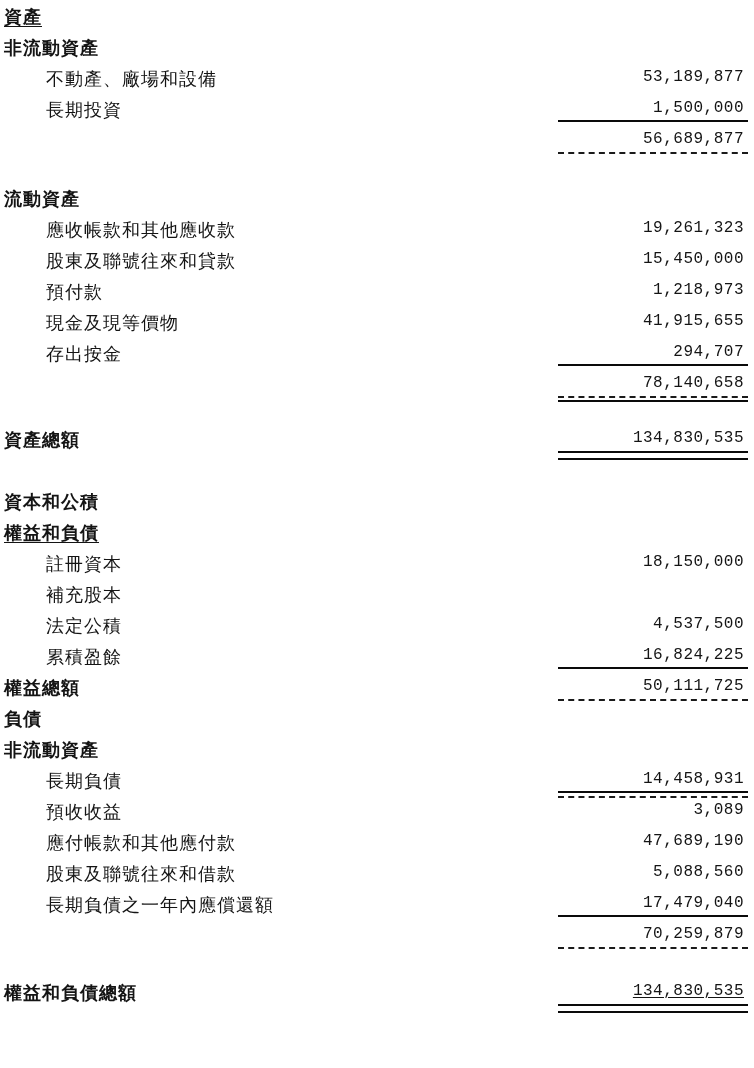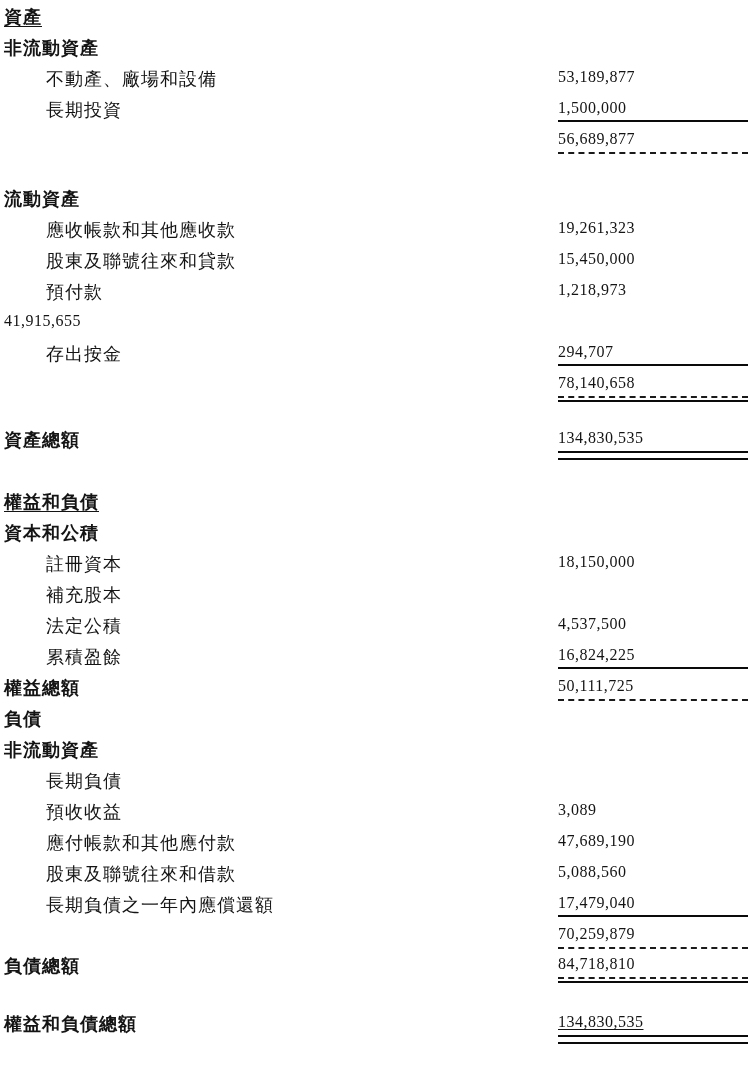--- a/index.html
+++ b/index.html
@@ -14,23 +14,23 @@
   .row.kind-subtotal{min-height:30px;}
   .label{
     flex:1 1 auto;font-size:18px;line-height:1.3;
     letter-spacing:1px;white-space:nowrap;
   }
   .label.indent{padding-left:42px;}
   .label.bold{font-weight:bold;}
   .label.u{text-decoration:underline;text-underline-offset:3px;}
   .valcol{flex:0 0 190px;width:190px;}
   .val{
-    font-size:16px;line-height:1.25;
+    font-size:16px;line-height:1.25;text-align:right;
     padding-right:4px;letter-spacing:0.5px;
-    font-family:Liberation Serif, serif;
+    font-family:Liberation Mono, monospace;
   }
   .val.vu{text-decoration:underline;text-underline-offset:2px;}
   .rule{width:100%;}
   .rule-solid{border-top:2px solid #0a0a0a;margin-top:2px;}
   .rule-dashed{border-top:2px dashed #1a1a1a;margin-top:3px;}
   .rule-double{height:5px;border-top:2px solid #0a0a0a;border-bottom:2px solid #0a0a0a;margin-top:3px;}
   .spacer{width:100%;}
 </style>
 </head>
 <body>
@@ -78,20 +78,21 @@
         <div class="val">15,450,000</div>
       </div>
     </div>
     <div class="row kind-item">
       <div class="label indent">預付款</div>
       <div class="valcol">
         <div class="val">1,218,973</div>
       </div>
     </div>
     <div class="row kind-item">
+      <div class="label indent">現金及現等價物</div>
       <div class="valcol">
         <div class="val">41,915,655</div>
       </div>
     </div>
     <div class="row kind-item">
       <div class="label indent">存出按金</div>
       <div class="valcol">
         <div class="val">294,707</div>
         <div class="rule rule-solid"></div>
       </div>
@@ -107,24 +108,24 @@
     <div class="spacer" style="height: 25px;"></div>
     <div class="row kind-total">
       <div class="label bold">資產總額</div>
       <div class="valcol">
         <div class="val">134,830,535</div>
         <div class="rule rule-double"></div>
       </div>
     </div>
     <div class="spacer" style="height: 30px;"></div>
     <div class="row kind-section">
+      <div class="label bold">資本和公積</div>
+    </div>
+    <div class="row kind-section">
       <div class="label bold u">權益和負債</div>
-    </div>
-    <div class="row kind-section">
-      <div class="label bold">資本和公積</div>
     </div>
     <div class="row kind-item">
       <div class="label indent">註冊資本</div>
       <div class="valcol">
         <div class="val">18,150,000</div>
       </div>
     </div>
     <div class="row kind-item">
       <div class="label indent">補充股本</div>
     </div>
@@ -149,20 +150,25 @@
       </div>
     </div>
     <div class="row kind-section">
       <div class="label bold">負債</div>
     </div>
     <div class="row kind-section">
       <div class="label bold">非流動資產</div>
     </div>
     <div class="row kind-item">
       <div class="label indent">長期負債</div>
+      <div class="valcol">
+        <div class="val">14,458,931</div>
+        <div class="rule rule-solid"></div>
+        <div class="rule rule-dashed"></div>
+      </div>
     </div>
     <div class="row kind-item">
       <div class="label indent">預收收益</div>
       <div class="valcol">
         <div class="val">3,089</div>
       </div>
     </div>
     <div class="row kind-item">
       <div class="label indent">應付帳款和其他應付款</div>
       <div class="valcol">
@@ -180,28 +186,20 @@
       <div class="valcol">
         <div class="val">17,479,040</div>
         <div class="rule rule-solid"></div>
       </div>
     </div>
     <div class="row kind-subtotal">
       <div class="label"></div>
       <div class="valcol">
         <div class="val">70,259,879</div>
         <div class="rule rule-dashed"></div>
-      </div>
-    </div>
-    <div class="row kind-total">
-      <div class="label bold">負債總額</div>
-      <div class="valcol">
-        <div class="val">84,718,810</div>
-        <div class="rule rule-dashed"></div>
-        <div class="rule rule-solid"></div>
       </div>
     </div>
     <div class="spacer" style="height: 27px;"></div>
     <div class="row kind-total">
       <div class="label bold">權益和負債總額</div>
       <div class="valcol">
         <div class="val vu">134,830,535</div>
         <div class="rule rule-double"></div>
       </div>
     </div>

